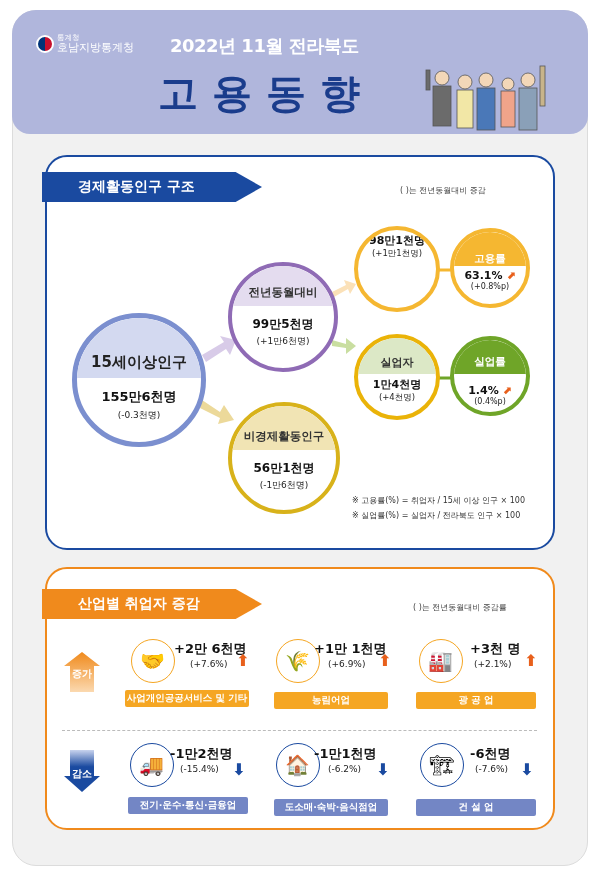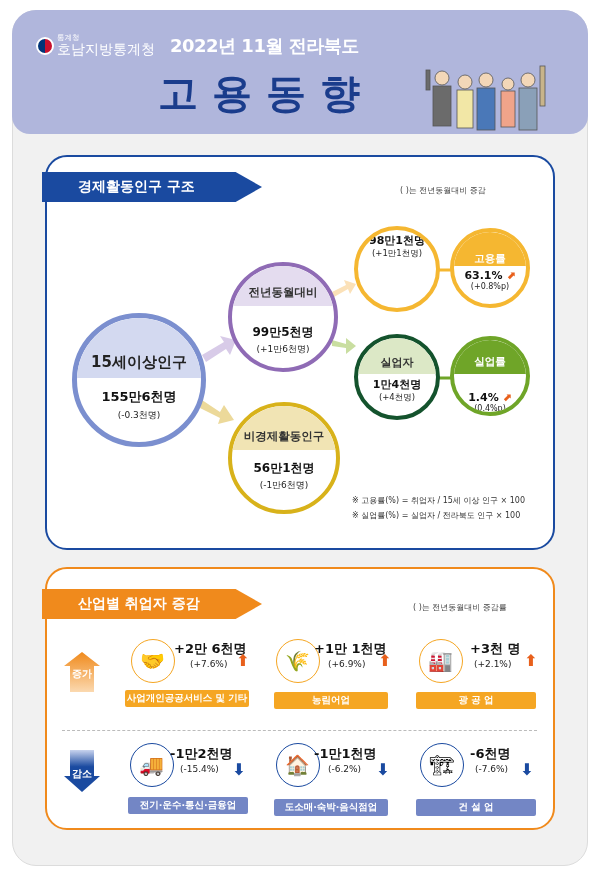--- a/index.html
+++ b/index.html
@@ -2,21 +2,21 @@
 <html><head>
 <meta charset="utf-8">
 <style>
   * { box-sizing: border-box; margin: 0; padding: 0; }
   body { width: 600px; height: 875px; background: #ffffff; font-family: "DejaVu Sans", sans-serif; position: relative; overflow: hidden; }
   .outer { position: absolute; left: 12px; top: 10px; width: 576px; height: 856px; background: #f1f1f1; border-radius: 24px; border: 1px solid #dcdcdc; }
   .header { position: absolute; left: 12px; top: 10px; width: 576px; height: 124px; background: #b0b6dc; border-radius: 24px 24px 18px 18px; }
   .logo { position: absolute; left: 36px; top: 34px; display: flex; align-items: center; gap: 3px; }
   .logo-circle { width: 18px; height: 18px; border-radius: 50%; background: conic-gradient(#c8102e 0 50%, #003478 50% 100%); border: 2px solid #fff; }
   .logo-text { color: #fff; font-size: 7.5px; line-height: 1.1; }
-  .logo-text .big { font-size: 14px; }
+  .logo-text .big { font-size: 11px; }
   .subtitle { position: absolute; left: 170px; top: 34px; color: #fff; font-size: 18px; font-weight: bold; letter-spacing: -0.5px; }
   .main-title { position: absolute; left: 158px; top: 66px; color: #1a3c8c; font-size: 40px; font-weight: bold; letter-spacing: 14px; font-family: "DejaVu Sans", sans-serif; }
   .people { position: absolute; left: 420px; top: 60px; width: 140px; height: 75px; }
 
   .panel { position: absolute; background: #fff; border-radius: 22px; }
   .panel1 { left: 45px; top: 155px; width: 510px; height: 395px; border: 2px solid #1a4aa0; }
   .panel2 { left: 45px; top: 567px; width: 510px; height: 263px; border: 2px solid #f08a1c; }
   .sec-bar { position: absolute; left: 42px; height: 30px; display: flex; align-items: center; }
   .sec-bar .flag { position: relative; height: 30px; padding-left: 36px; padding-right: 30px; display: flex; align-items: center; color: #fff; font-weight: bold; font-size: 14px; clip-path: polygon(0 0, 88% 0, 100% 50%, 88% 100%, 0 100%); }
   .sec-bar .grey { position: absolute; left: 0; top: 3px; width: 490px; height: 26px; background: #e0e0e0; border-radius: 4px; z-index: -1; }
@@ -86,50 +86,50 @@
 </svg>
 
 <div class="circle" style="left:72px; top:313px; width:134px; height:134px; border:5px solid #7b8fcf;">
   <div class="top" style="height:60px; background:#d3d9f0; font-size:15px; color:#222; padding-bottom:6px;">15세이상인구</div>
   <div class="val" style="font-size:13px; margin-top:10px;">155만6천명</div>
   <div class="chg" style="font-size:9px; margin-top:3px;">(-0.3천명)</div>
 </div>
 
 <div class="circle" style="left:228px; top:262px; width:110px; height:110px; border:4px solid #8f6bb5;">
   <div class="top" style="height:40px; background:#e4dcef; font-size:11.5px; padding-bottom:6px;">전년동월대비</div>
-  <div class="val" style="font-size:12px; margin-top:18px;">99만5천명</div>
+  <div class="val" style="font-size:12px; margin-top:10px;">99만5천명</div>
   <div class="chg" style="font-size:9px; margin-top:2px;">(+1만6천명)</div>
 </div>
 
 <div class="circle" style="left:228px; top:402px; width:112px; height:112px; border:4px solid #d8b21a;">
   <div class="top" style="height:44px; background:#f1e4b4; font-size:11.5px; padding-bottom:6px;">비경제활동인구</div>
   <div class="val" style="font-size:12px; margin-top:10px;">56만1천명</div>
   <div class="chg" style="font-size:9px; margin-top:2px;">(-1만6천명)</div>
 </div>
 
 <div class="circle" style="left:354px; top:226px; width:86px; height:86px; border:4px solid #f5b731;">
   <div class="val" style="font-size:11px; margin-top:3px;">98만1천명</div>
   <div class="chg" style="font-size:8.5px;">(+1만1천명)</div>
 </div>
 
 <div class="circle" style="left:450px; top:228px; width:80px; height:80px; border:4px solid #f5b731;">
   <div class="top" style="height:34px; background:#f5b731; color:#fff; font-size:10.5px; ">고용률</div>
   <div class="val" style="font-size:11px; margin-top:3px;"><span>63.1%</span> <span style="color:#e8601c;">⬈</span></div>
   <div class="chg" style="font-size:8px;">(+0.8%p)</div>
 </div>
 
-<div class="circle" style="left:354px; top:334px; width:86px; height:86px; border:4px solid #14532d;">
+<div class="circle" style="left:354px; top:334px; width:86px; height:86px; border:4px solid #eab308;">
   <div class="top" style="height:36px; background:#dce8c6; font-size:11px; padding-bottom:4px;">실업자</div>
   <div class="val" style="font-size:11px; margin-top:3px;">1만4천명</div>
   <div class="chg" style="font-size:8.5px;">(+4천명)</div>
 </div>
 
 <div class="circle" style="left:450px; top:336px; width:80px; height:80px; border:4px solid #6fa528;">
   <div class="top" style="height:34px; background:#6fa528; color:#fff; font-size:10.5px; padding-bottom:5px;">실업률</div>
-  <div class="val" style="font-size:11px; margin-top:17px;"><span>1.4%</span> <span style="color:#e8601c;">⬈</span></div>
+  <div class="val" style="font-size:11px; margin-top:10px;"><span>1.4%</span> <span style="color:#e8601c;">⬈</span></div>
   <div class="chg" style="font-size:8px;">(0.4%p)</div>
 </div>
 
 <div class="sec-note" style="left:352px; top:495px; color:#333;">※ 고용률(%) = 취업자 / 15세 이상 인구 × 100</div>
 <div class="sec-note" style="left:352px; top:510px; color:#333;">※ 실업률(%) = 실업자 / 전라북도 인구 × 100</div>
 
 <div class="panel panel2"></div>
 <div class="sec-bar" style="top:589px;">
   <div class="grey"></div>
   <div class="flag" style="background:#f08a1c; width:220px;">산업별 취업자 증감</div>

